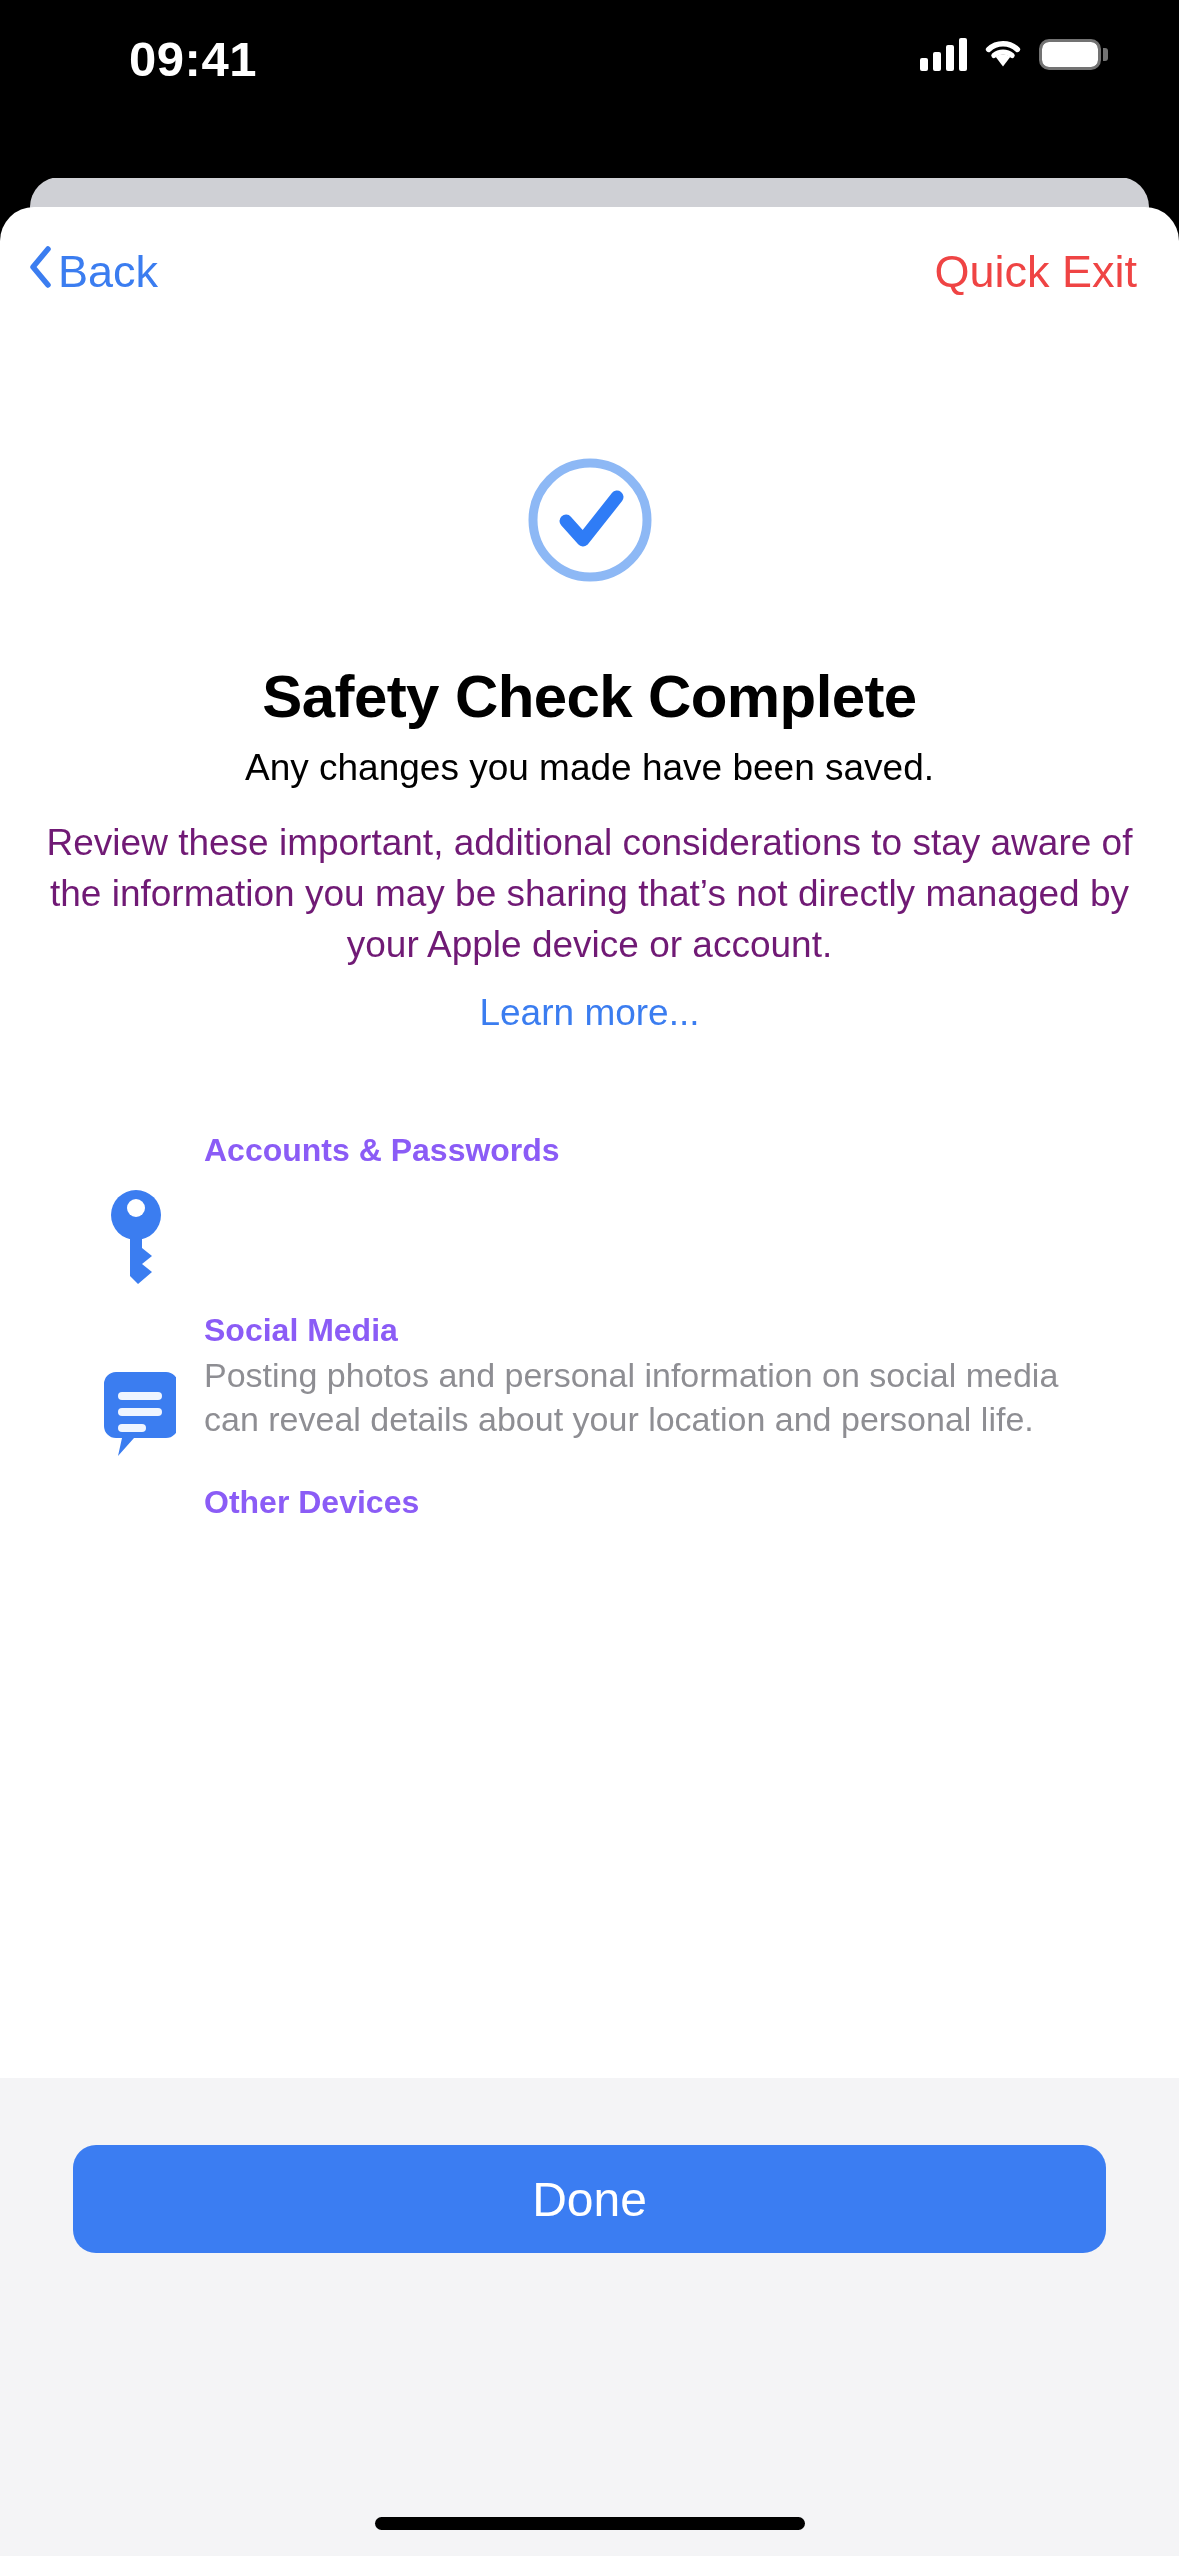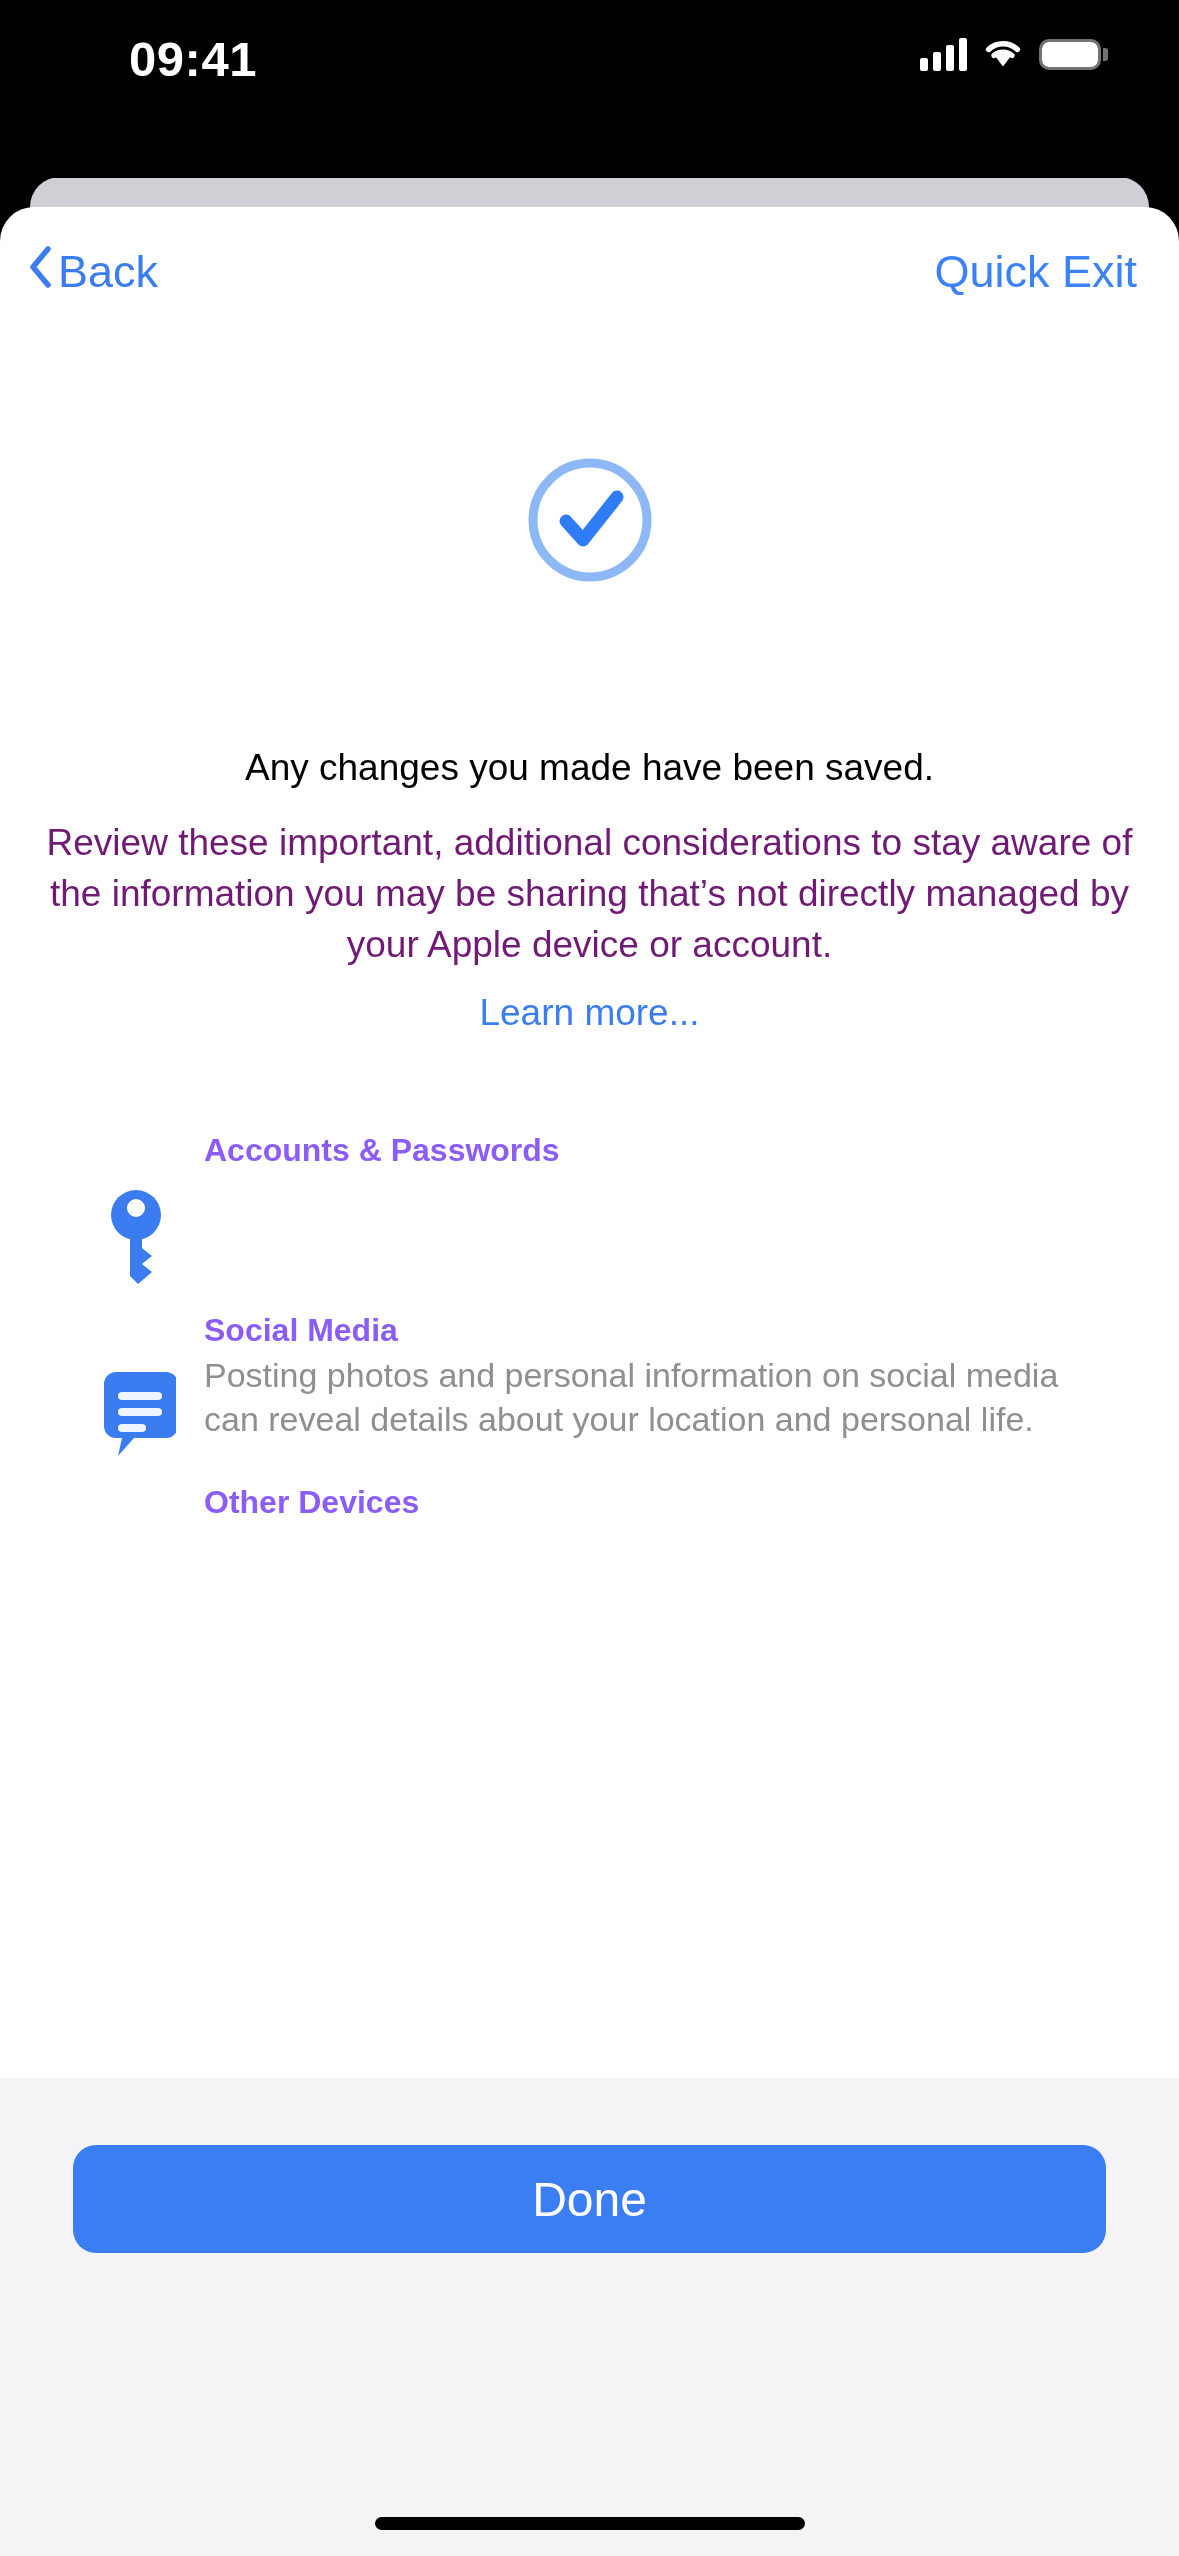--- a/index.html
+++ b/index.html
@@ -85,21 +85,21 @@
     display:flex; align-items:center;
     justify-content:space-between;
     padding:0 38px 0 18px;
   }
   #back-button {
     display:flex; align-items:center; gap:6px;
     color:#3b7df0; font-size:45px;
     padding:8px 10px;
   }
   .chev-left { width:24px; height:42px; flex:none; }
-  #quick-exit { color:#3b82f6; font-size:45px; padding:8px 4px; }
+  #quick-exit { color:#ef4444; font-size:45px; padding:8px 4px; }
 
   
   #check-icon {
     position:absolute; left:50%; top:248px;
     transform:translateX(-50%);
     width:130px; height:130px;
   }
 
   
   #title {
@@ -217,20 +217,21 @@
       <div id="quick-exit">Quick Exit</div>
     </div>
 
     <div id="check-icon">
       <svg viewBox="0 0 130 130" width="130" height="130">
         <circle cx="65" cy="65" r="57" fill="none" stroke="#8db8f5" stroke-width="9"></circle>
         <path d="M41 66 L58 85 L92 42" fill="none" stroke="#2f7cf6" stroke-width="13" stroke-linecap="round" stroke-linejoin="round"></path>
       </svg>
     </div>
 
+    <div id="title">Safety Check Complete</div>
     <div id="subtitle">Any changes you made have been saved.</div>
     <div id="paragraph">Review these important, additional considerations to stay aware of the information you may be sharing that’s not directly managed by your Apple device or account.</div>
     <div id="learn-more">Learn more...</div>
 
     <div id="list">
 
       <div class="list-item">
         <div class="item-icon">
           <svg viewBox="0 0 62 96" width="62" height="96">
             <circle cx="28" cy="27" r="25" fill="#3b7df0"></circle>

